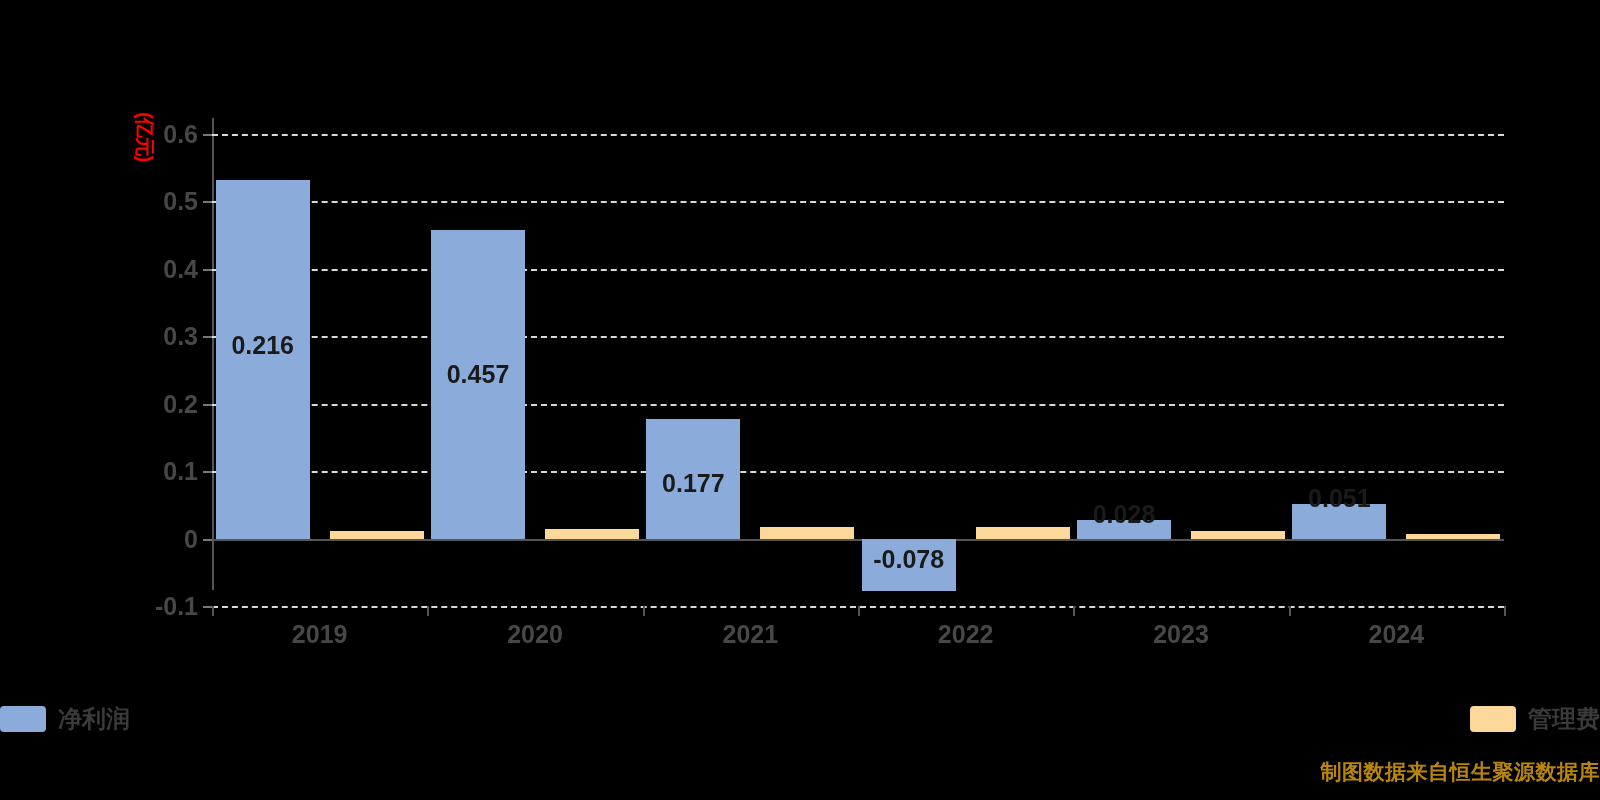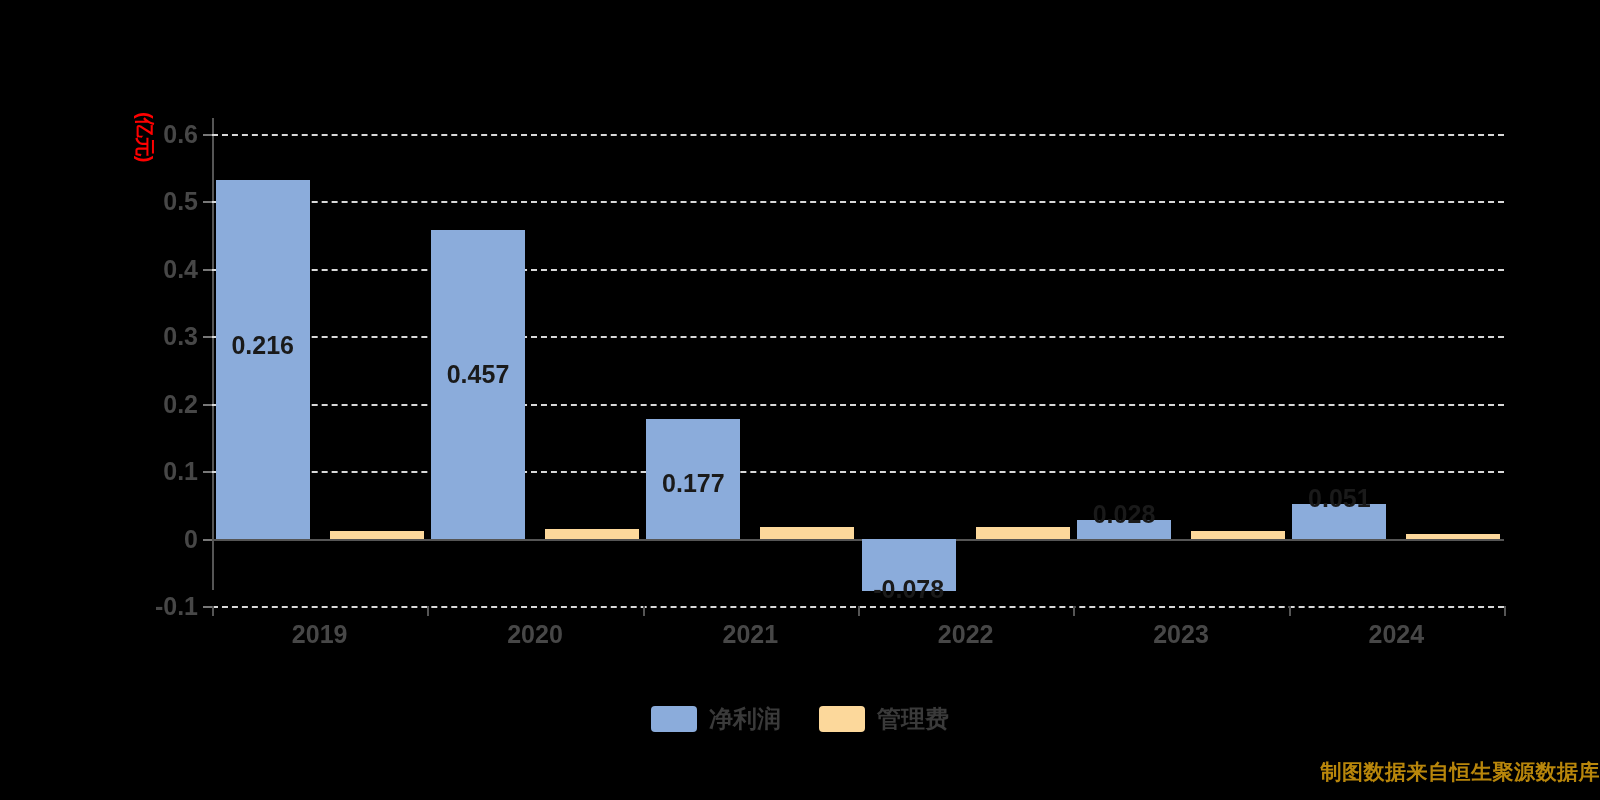--- a/index.html
+++ b/index.html
@@ -100,21 +100,21 @@
     transform: translateX(-50%);
     color: #474747;
     font-size: 25px;
     white-space: nowrap;
   }
 
   
   .legend {
     position: absolute;
     left: 0; top: 703px; width: 1600px;
-    display: flex; justify-content: center; align-items: center;
+    display: flex; justify-content: space-between; align-items: center;
     gap: 38px;
   }
   .legend-item { display: flex; align-items: center; gap: 12px; }
   .legend-swatch { width: 46px; height: 26px; border-radius: 4px; }
   .legend-swatch.net { background: #8BACDB; }
   .legend-swatch.mgmt { background: #FCD89B; }
   .legend-text { color: #3a3a3a; font-size: 24px; font-weight: bold; }
 
   
   .footer {
@@ -173,21 +173,21 @@
       <div class="bar-label" style="left: 266px; top: 225.845px;">0.457</div>
       <div class="bar mgmt" style="left: 333px; top: 395.131px; width: 94px; height: 9.44px;"></div>
       <div class="xtick-mark" style="left: 430.667px;"></div>
       <div class="xlabel" style="left: 538.333px;">2021</div>
       <div class="bar net" style="left: 434.333px; top: 285.223px; width: 94px; height: 119.349px;"></div>
       <div class="bar-label" style="left: 481.333px; top: 335.349px;">0.177</div>
       <div class="bar mgmt" style="left: 548.333px; top: 393.109px; width: 94px; height: 11.4629px;"></div>
       <div class="xtick-mark" style="left: 646px;"></div>
       <div class="xlabel" style="left: 753.667px; text-align: center;">2022</div>
       <div class="bar net" style="left: 649.667px; top: 404.571px; width: 94px; height: 52.5943px;"></div>
-      <div class="bar-label" style="left: 696.667px; top: 410.571px; margin-top: 30px;">-0.078</div>
+      <div class="bar-label" style="left: 696.667px; top: 410.571px;">-0.078</div>
       <div class="bar mgmt" style="left: 763.667px; top: 393.109px; width: 94px; height: 11.4629px;"></div>
       <div class="xtick-mark" style="left: 861.333px;"></div>
       <div class="xlabel" style="left: 969px;">2023</div>
       <div class="bar net" style="left: 865px; top: 385.691px; width: 94px; height: 18.88px;"></div>
       <div class="bar-label" style="left: 912px; top: 365.691px;">0.028</div>
       <div class="bar mgmt" style="left: 979px; top: 397.154px; width: 94px; height: 7.41714px;"></div>
       <div class="xtick-mark" style="left: 1076.67px;"></div>
       <div class="xlabel" style="left: 1184.33px;">2024</div>
       <div class="bar net" style="left: 1080.33px; top: 370.183px; width: 94px; height: 34.3886px;"></div>
       <div class="bar-label" style="left: 1127.33px; top: 350.183px;">0.051</div>

